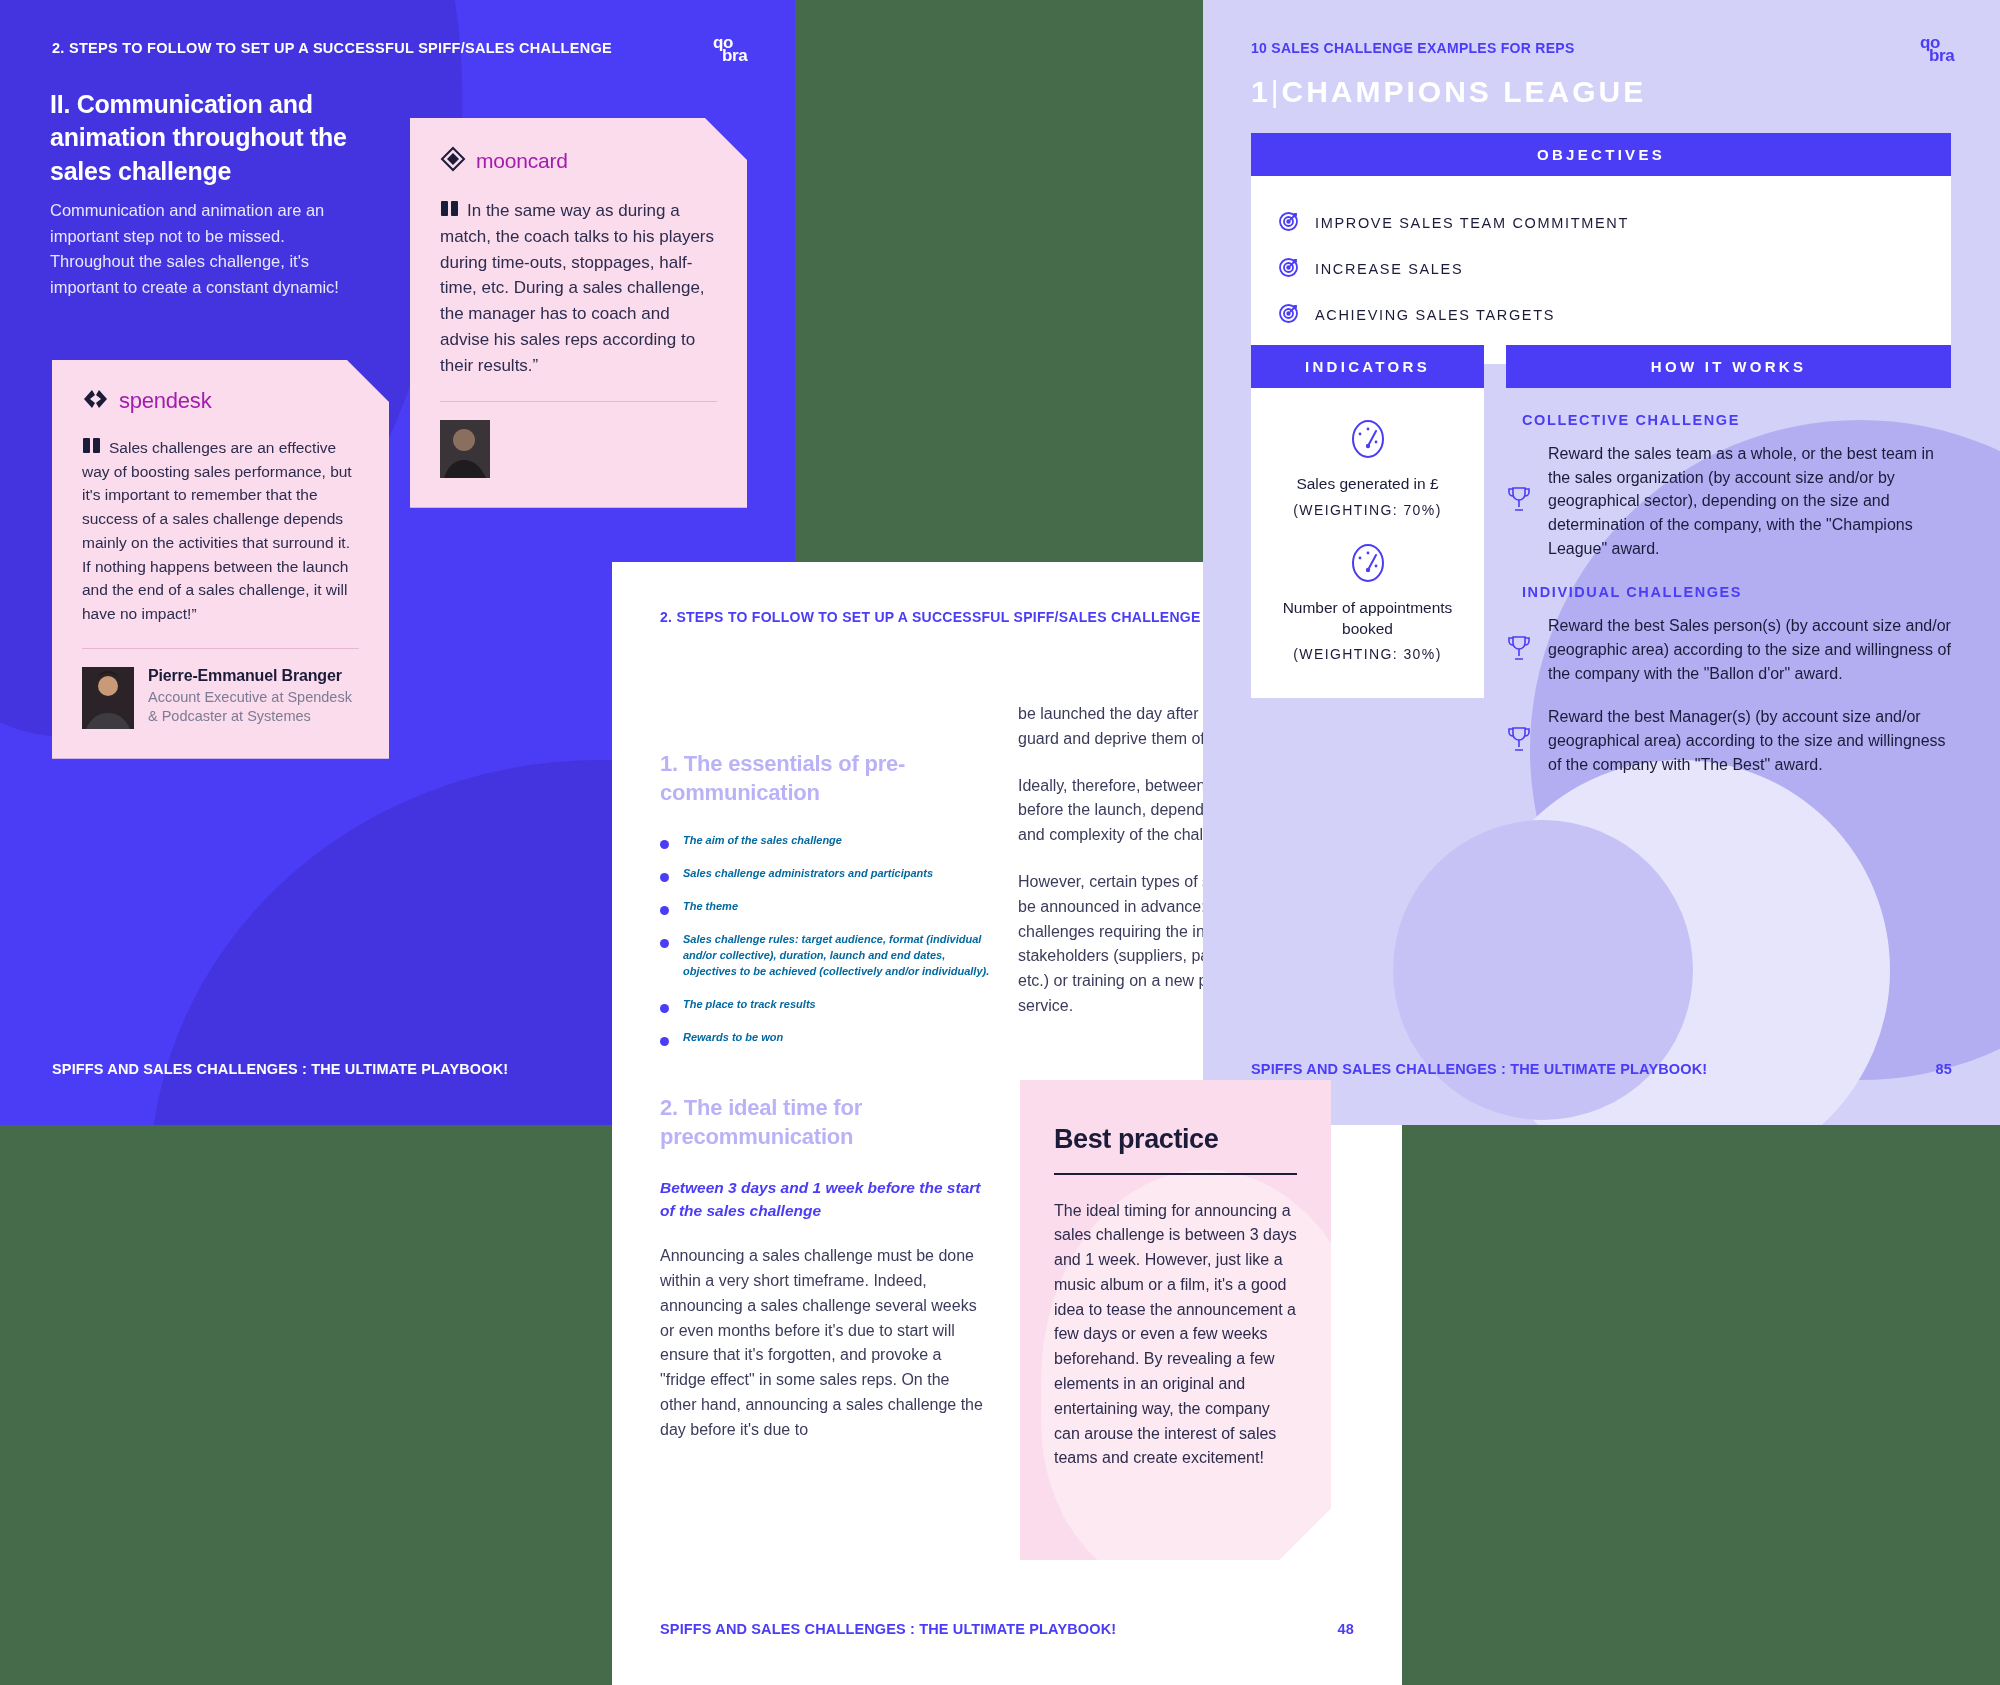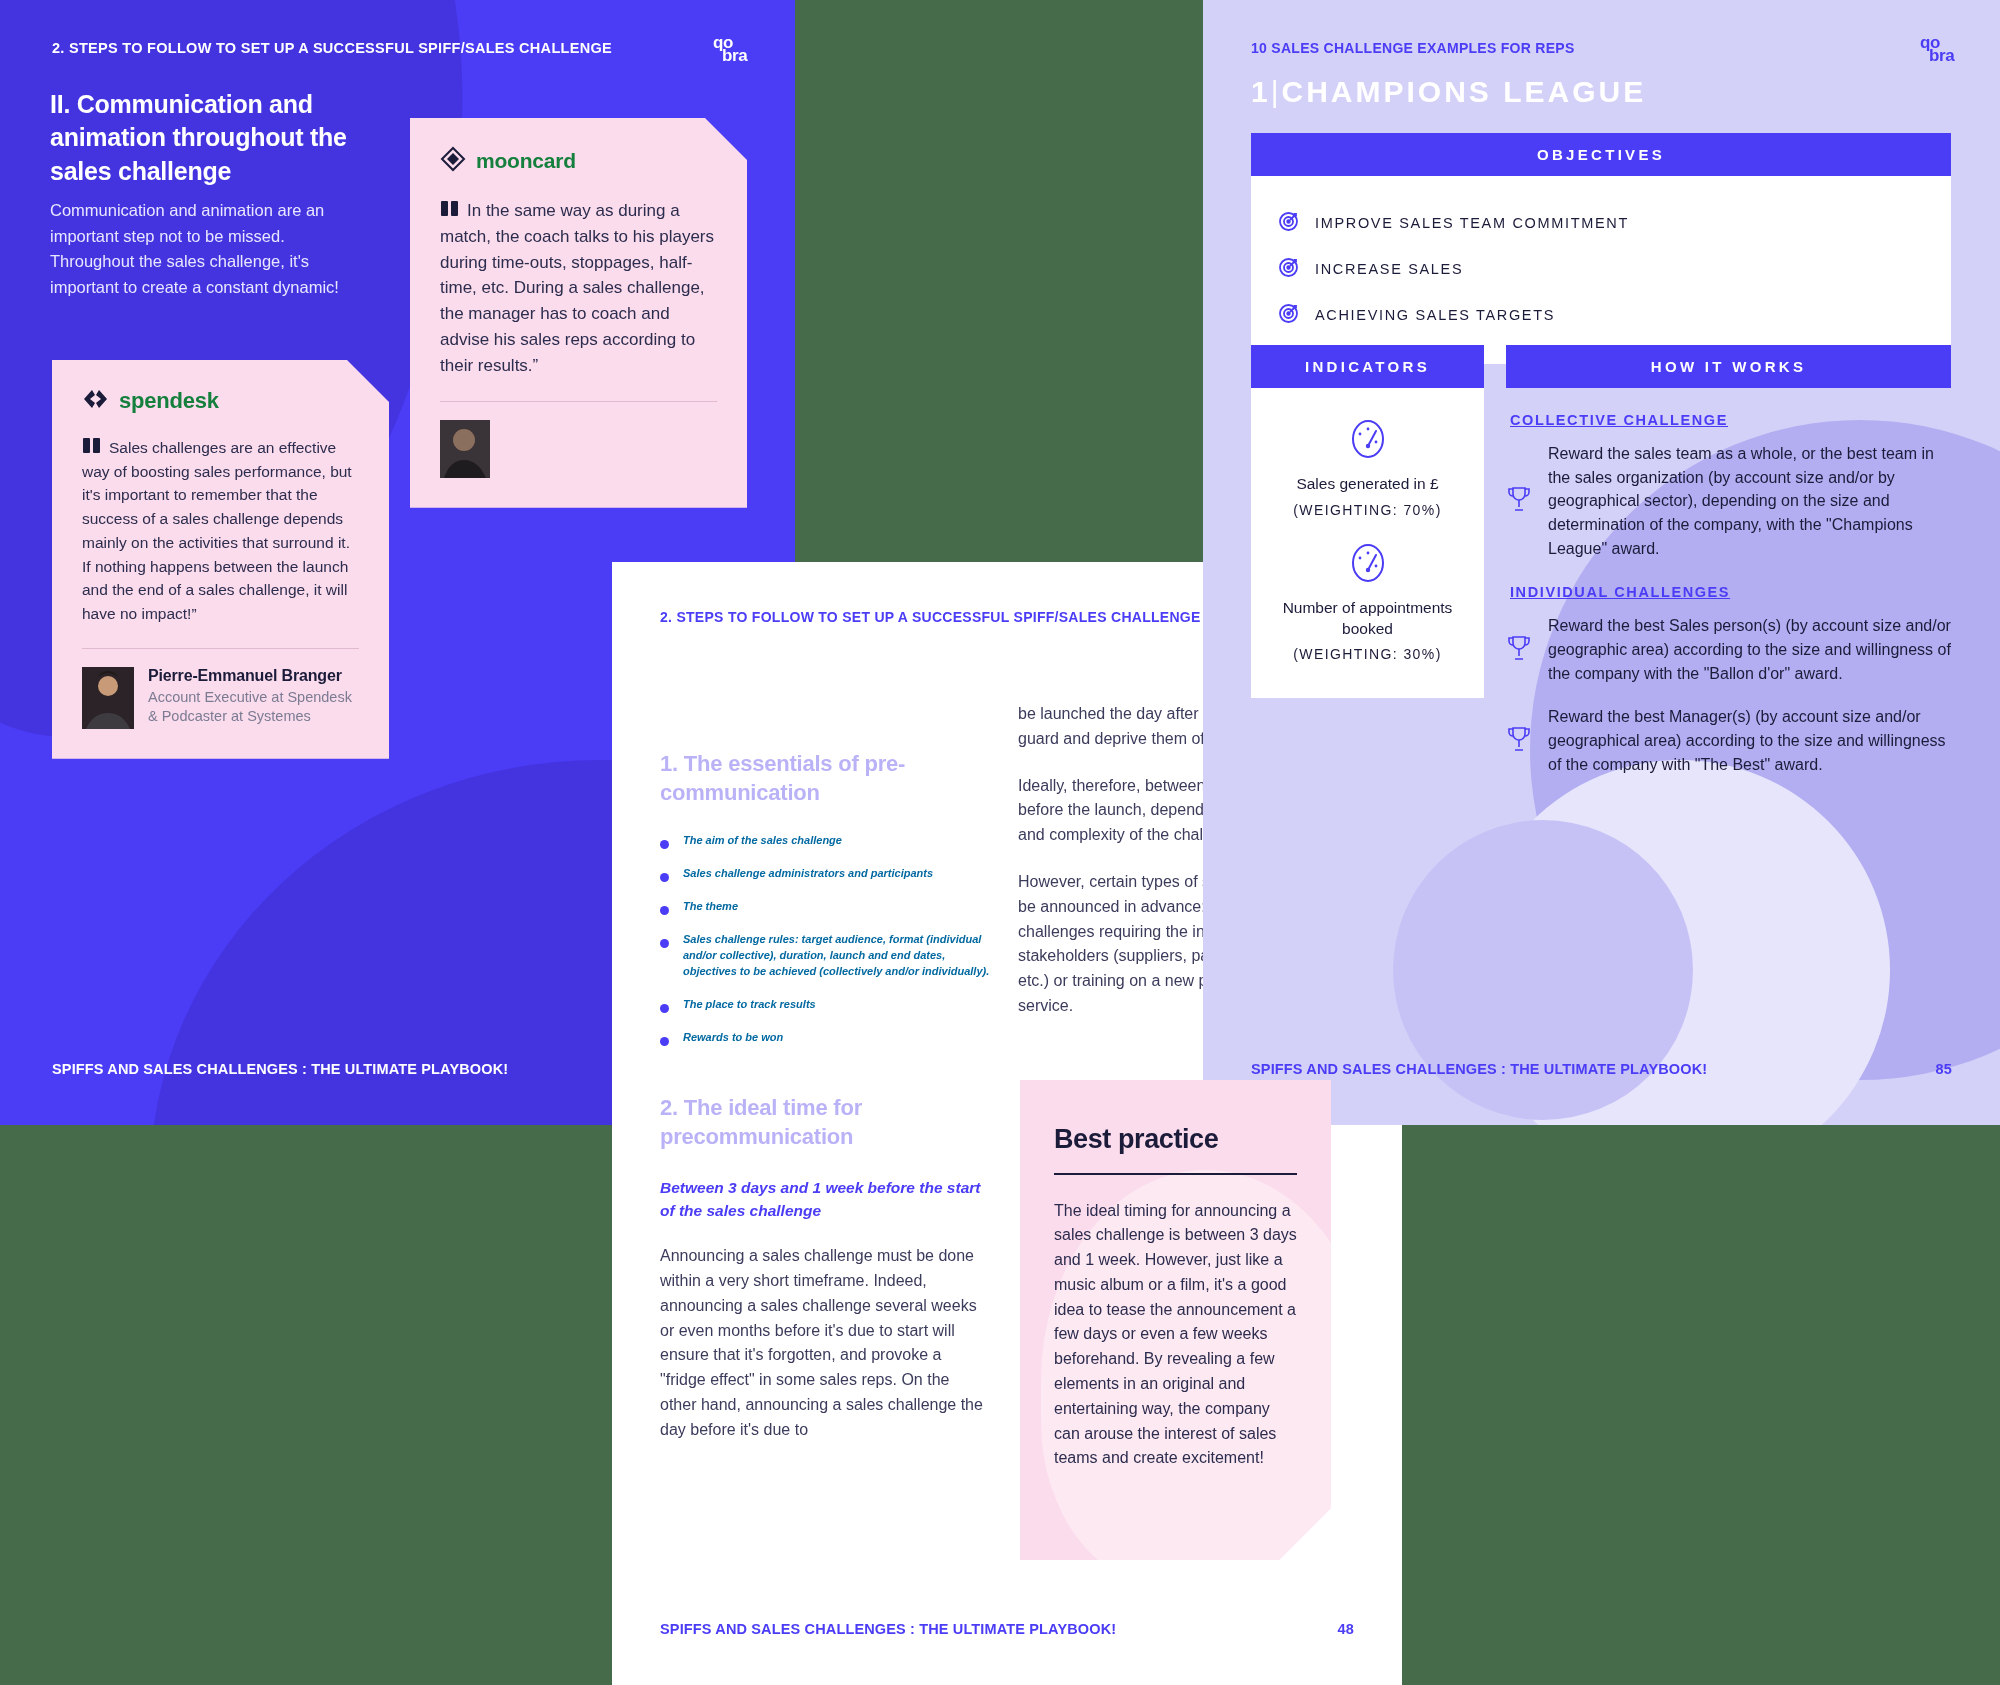--- a/index.html
+++ b/index.html
@@ -64,21 +64,21 @@
   }
 
   
   .quote-card {
     position:absolute; background:#fbdcec;
     padding:28px 30px 30px 30px;
   }
   .notch-tr { clip-path: polygon(0 0, calc(100% - 42px) 0, 100% 42px, 100% 100%, 0 100%); }
 
   .brand-row { display:flex; align-items:center; gap:10px; margin-bottom:22px; }
-  .brand-name { font-size:21px; font-weight:700; color:#15803d; letter-spacing:-.01em; }
+  .brand-name { font-size:21px; font-weight:400; color:#a21caf; letter-spacing:-.01em; }
   .brand-name.spendesk { font-size:22px; }
   .qmark {
     display:inline-block; width:20px; height:18px; vertical-align:-2px;
     margin-right:7px;
   }
   .qtext { font-size:17px; line-height:1.52; color:#2c2c4e; }
   .qtext.sm { font-size:15.5px; line-height:1.53; }
   .qrule { height:1px; background:#e3b9d2; margin:22px 0 18px 0; }
   .author { display:flex; gap:14px; align-items:flex-start; }
   .avatar { width:52px; height:62px; flex:0 0 52px; overflow:hidden; background:#2a2630; }
@@ -178,22 +178,21 @@
   .ind-weight { font-size:14px; letter-spacing:.10em; color:#1b1b3a; margin-top:7px; }
 
   #dur-block { position:absolute; left:48px; top:695px; width:233px; }
   #dur-block .whitebox { padding:22px 14px 24px 14px; text-align:center; }
   #dur-block .ic { display:flex; justify-content:center; margin-bottom:14px; }
   .dur-label { font-size:14.5px; letter-spacing:.11em; color:#1b1b3a; line-height:1.45; }
 
   #hiw-block { position:absolute; left:303px; top:345px; width:445px; }
   .hiw-sub {
     color:#4b3cf5; font-size:14.5px; font-weight:700; letter-spacing:.11em;
-    margin:24px 0 14px 4px;
-    text-decoration:underline;
+    margin:24px 0 14px 16px;
   }
   .hiw-row { display:flex; gap:12px; align-items:center; margin-bottom:20px; }
   .hiw-row .tr { flex:0 0 30px; }
   .hiw-row .tx { font-size:16px; line-height:1.48; color:#1b1b3a; }
   #page-three .pg-footer { bottom:48px; left:48px; right:48px; color:#4b3cf5; }
 </style>
 </head>
 <body>
 
 <div class="page" id="page-one">

